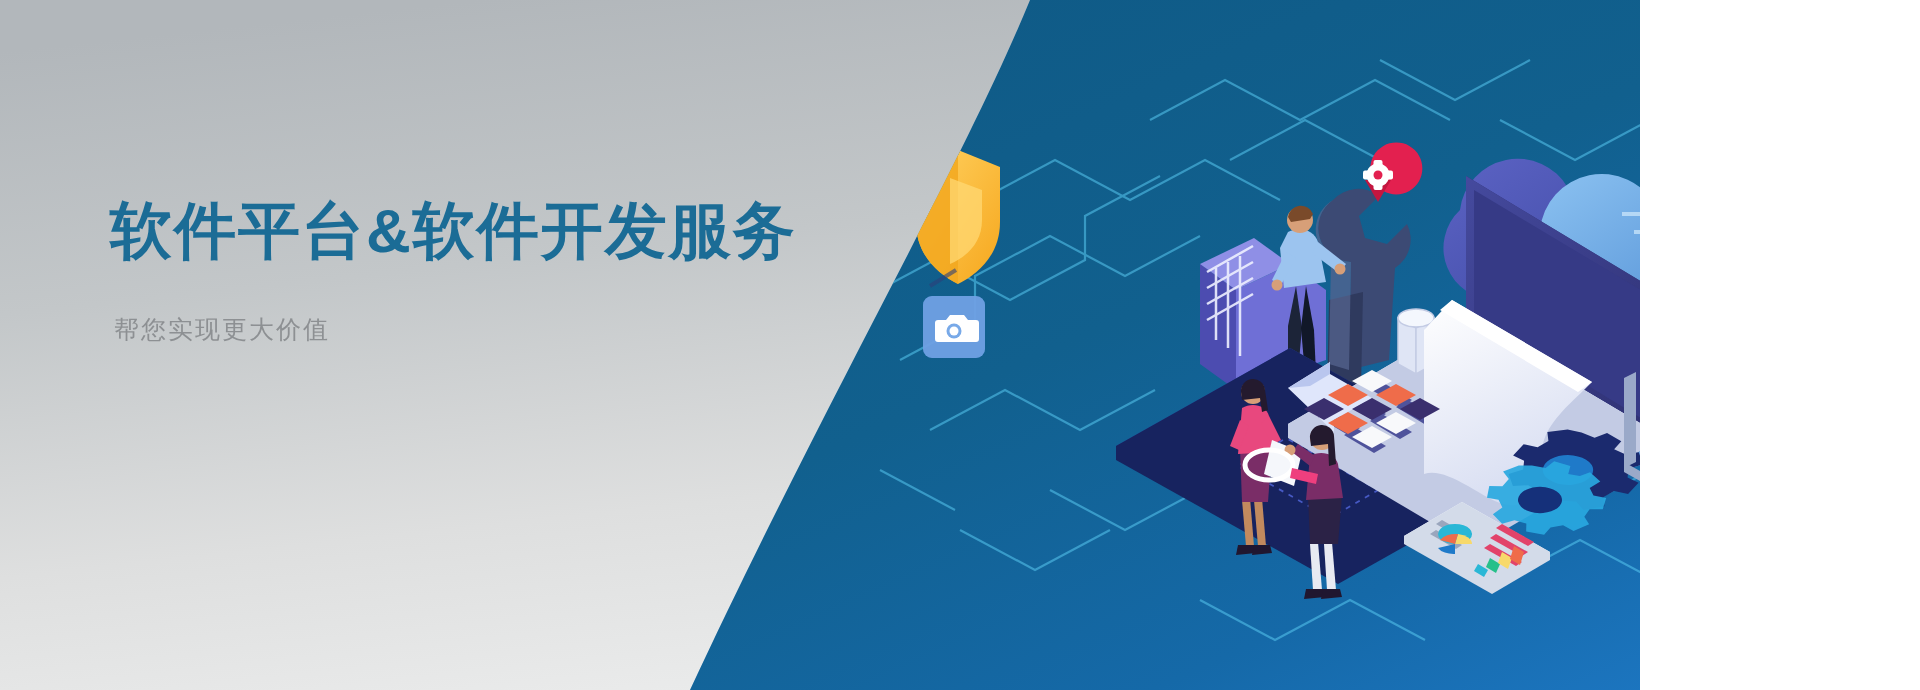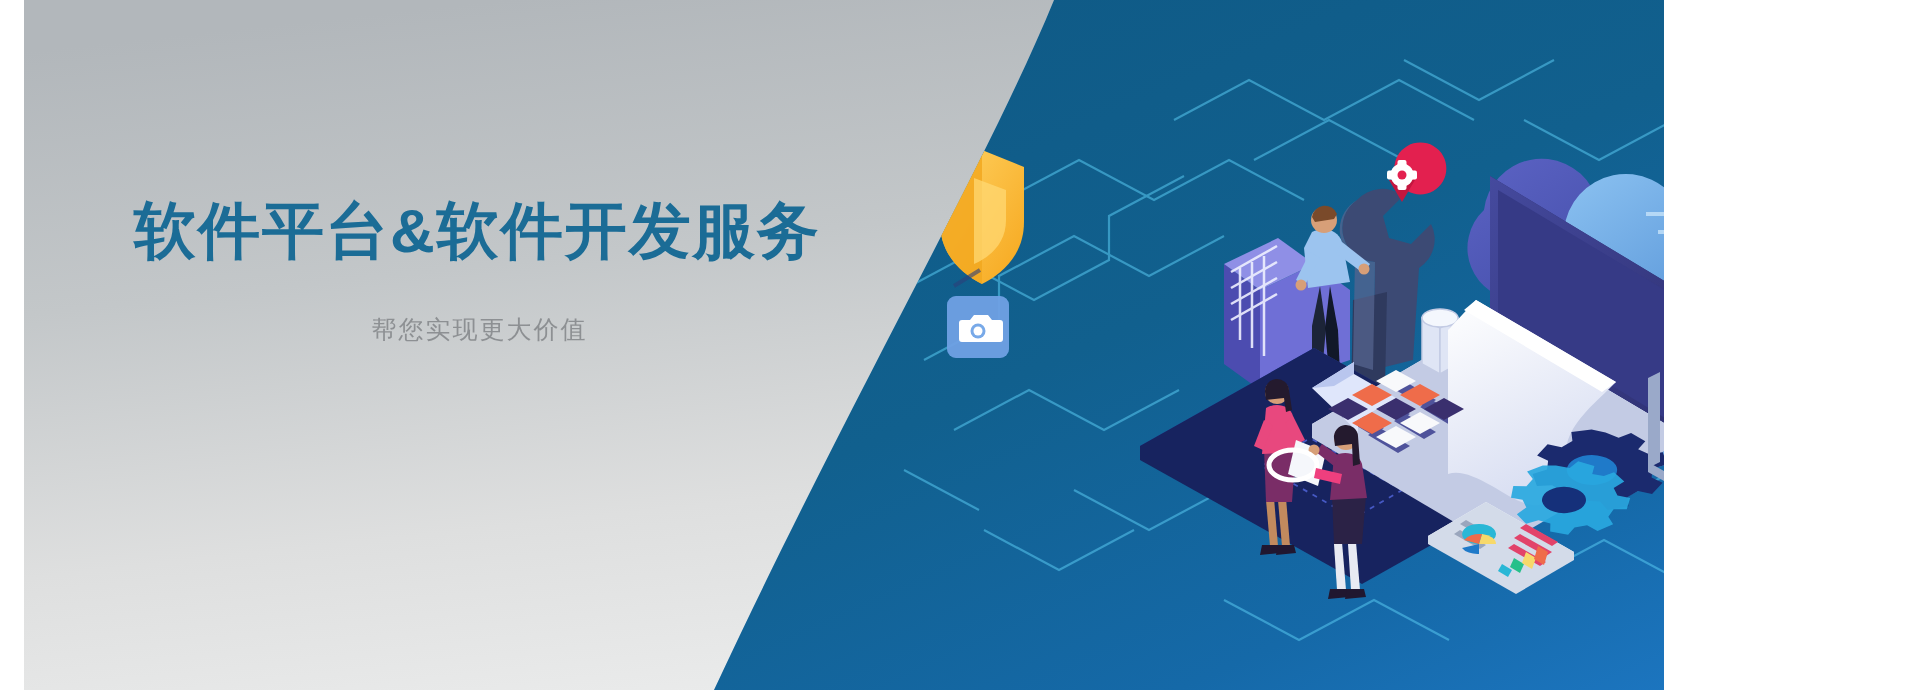--- a/index.html
+++ b/index.html
@@ -8,21 +8,20 @@
     padding: 0;
     background: #ffffff;
   }
   #banner {
     position: relative;
     width: 1640px;
     height: 690px;
     overflow: hidden;
     font-family: "Liberation Sans", "DejaVu Sans", sans-serif;
     user-select: none;
-    margin-left: 24px;
   }
   #banner-svg {
     position: absolute;
     inset: 0;
     width: 1920px;
     height: 690px;
     display: block;
   }
   .text-block {
     position: absolute;
@@ -39,21 +38,20 @@
     margin: 0;
     white-space: nowrap;
   }
   .subhead {
     margin: 48px 0 0 4px;
     font-size: 25px;
     font-weight: 400;
     letter-spacing: 2px;
     color: #8d9093;
     white-space: nowrap;
-    text-align: center;
   }
 </style>
 </head>
 <body>
 
 <div id="banner">
 
   <svg id="banner-svg" viewBox="0 0 1920 690" preserveAspectRatio="none">
     <defs>
       <linearGradient id="gGray" x1="0.25" y1="0" x2="0.55" y2="1">

